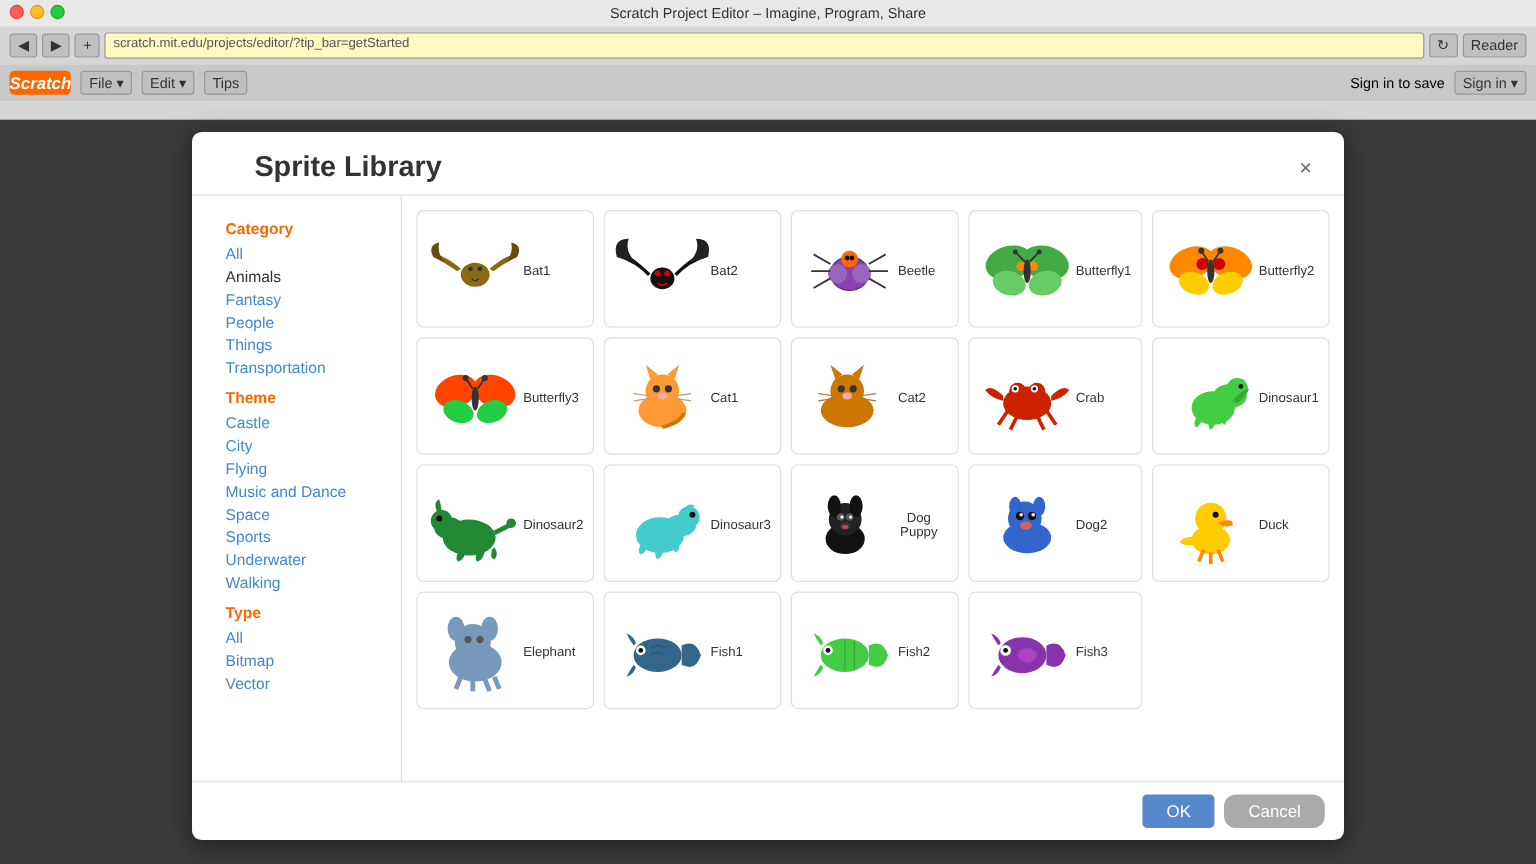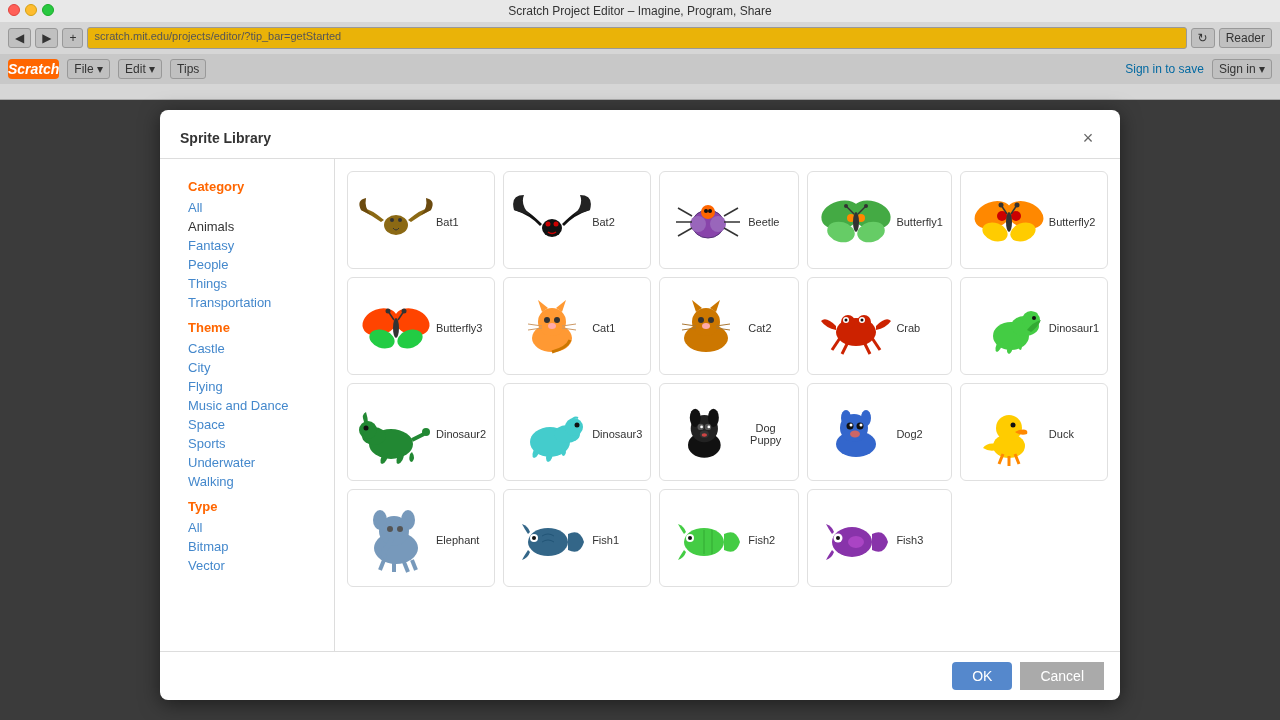--- a/index.html
+++ b/index.html
@@ -58,21 +58,21 @@
       border: 1px solid #999;
       border-radius: 3px;
       padding: 2px 6px;
       font-size: 12px;
       cursor: pointer;
       color: #333;
     }
 
     .address-bar {
       flex: 1;
-      background: #eab308;
+      background: #fef9c3;
       border: 1px solid #999;
       border-radius: 3px;
       padding: 2px 6px;
       font-size: 11px;
       color: #555;
       height: 22px;
     }
 
     .toolbar {
       height: 30px;
@@ -125,23 +125,24 @@
 
     .dialog-header {
       padding: 16px 20px 8px;
       display: flex;
       align-items: center;
       justify-content: space-between;
       border-bottom: 1px solid #ddd;
     }
 
     .dialog-title {
-      font-size: 14px;
+      font-size: 24px;
       font-weight: bold;
       color: #333;
+      margin-left: 32px;
     }
 
     .close-btn {
       background: none;
       border: none;
       font-size: 18px;
       cursor: pointer;
       color: #666;
       width: 24px;
       height: 24px;
@@ -239,21 +240,21 @@
       border-radius: 4px;
       padding: 6px 20px;
       font-size: 14px;
       cursor: pointer;
     }
 
     .btn-cancel {
       background: #aaa;
       color: white;
       border: none;
-      border-radius: 0;
+      border-radius: 10px;
       padding: 6px 20px;
       font-size: 14px;
       cursor: pointer;
     }
 
     
     .sprite-grid-container::-webkit-scrollbar { width: 10px; }
     .sprite-grid-container::-webkit-scrollbar-track { background: #f0f0f0; }
     .sprite-grid-container::-webkit-scrollbar-thumb { background: #bbb; border-radius: 5px; }
   </style>
@@ -276,21 +277,21 @@
     <div class="address-bar">scratch.mit.edu/projects/editor/?tip_bar=getStarted</div>
     <button class="nav-btn">↻</button>
     <button class="nav-btn">Reader</button>
   </div>
   <div class="toolbar">
     <span class="scratch-logo">Scratch</span>
     <button class="nav-btn">File ▾</button>
     <button class="nav-btn">Edit ▾</button>
     <button class="nav-btn">Tips</button>
     <span style="flex:1"></span>
-    <span style="font-size:12px;color:#0369a1;">Sign in to save</span>
+    <span style="font-size:12px;color:#000000;">Sign in to save</span>
     <button class="nav-btn">Sign in ▾</button>
   </div>
 </div>
 
 <div class="app-area">
   <div class="dialog-overlay">
     <div class="dialog">
 
       <div class="dialog-header">
         <span class="dialog-title">Sprite Library</span>

